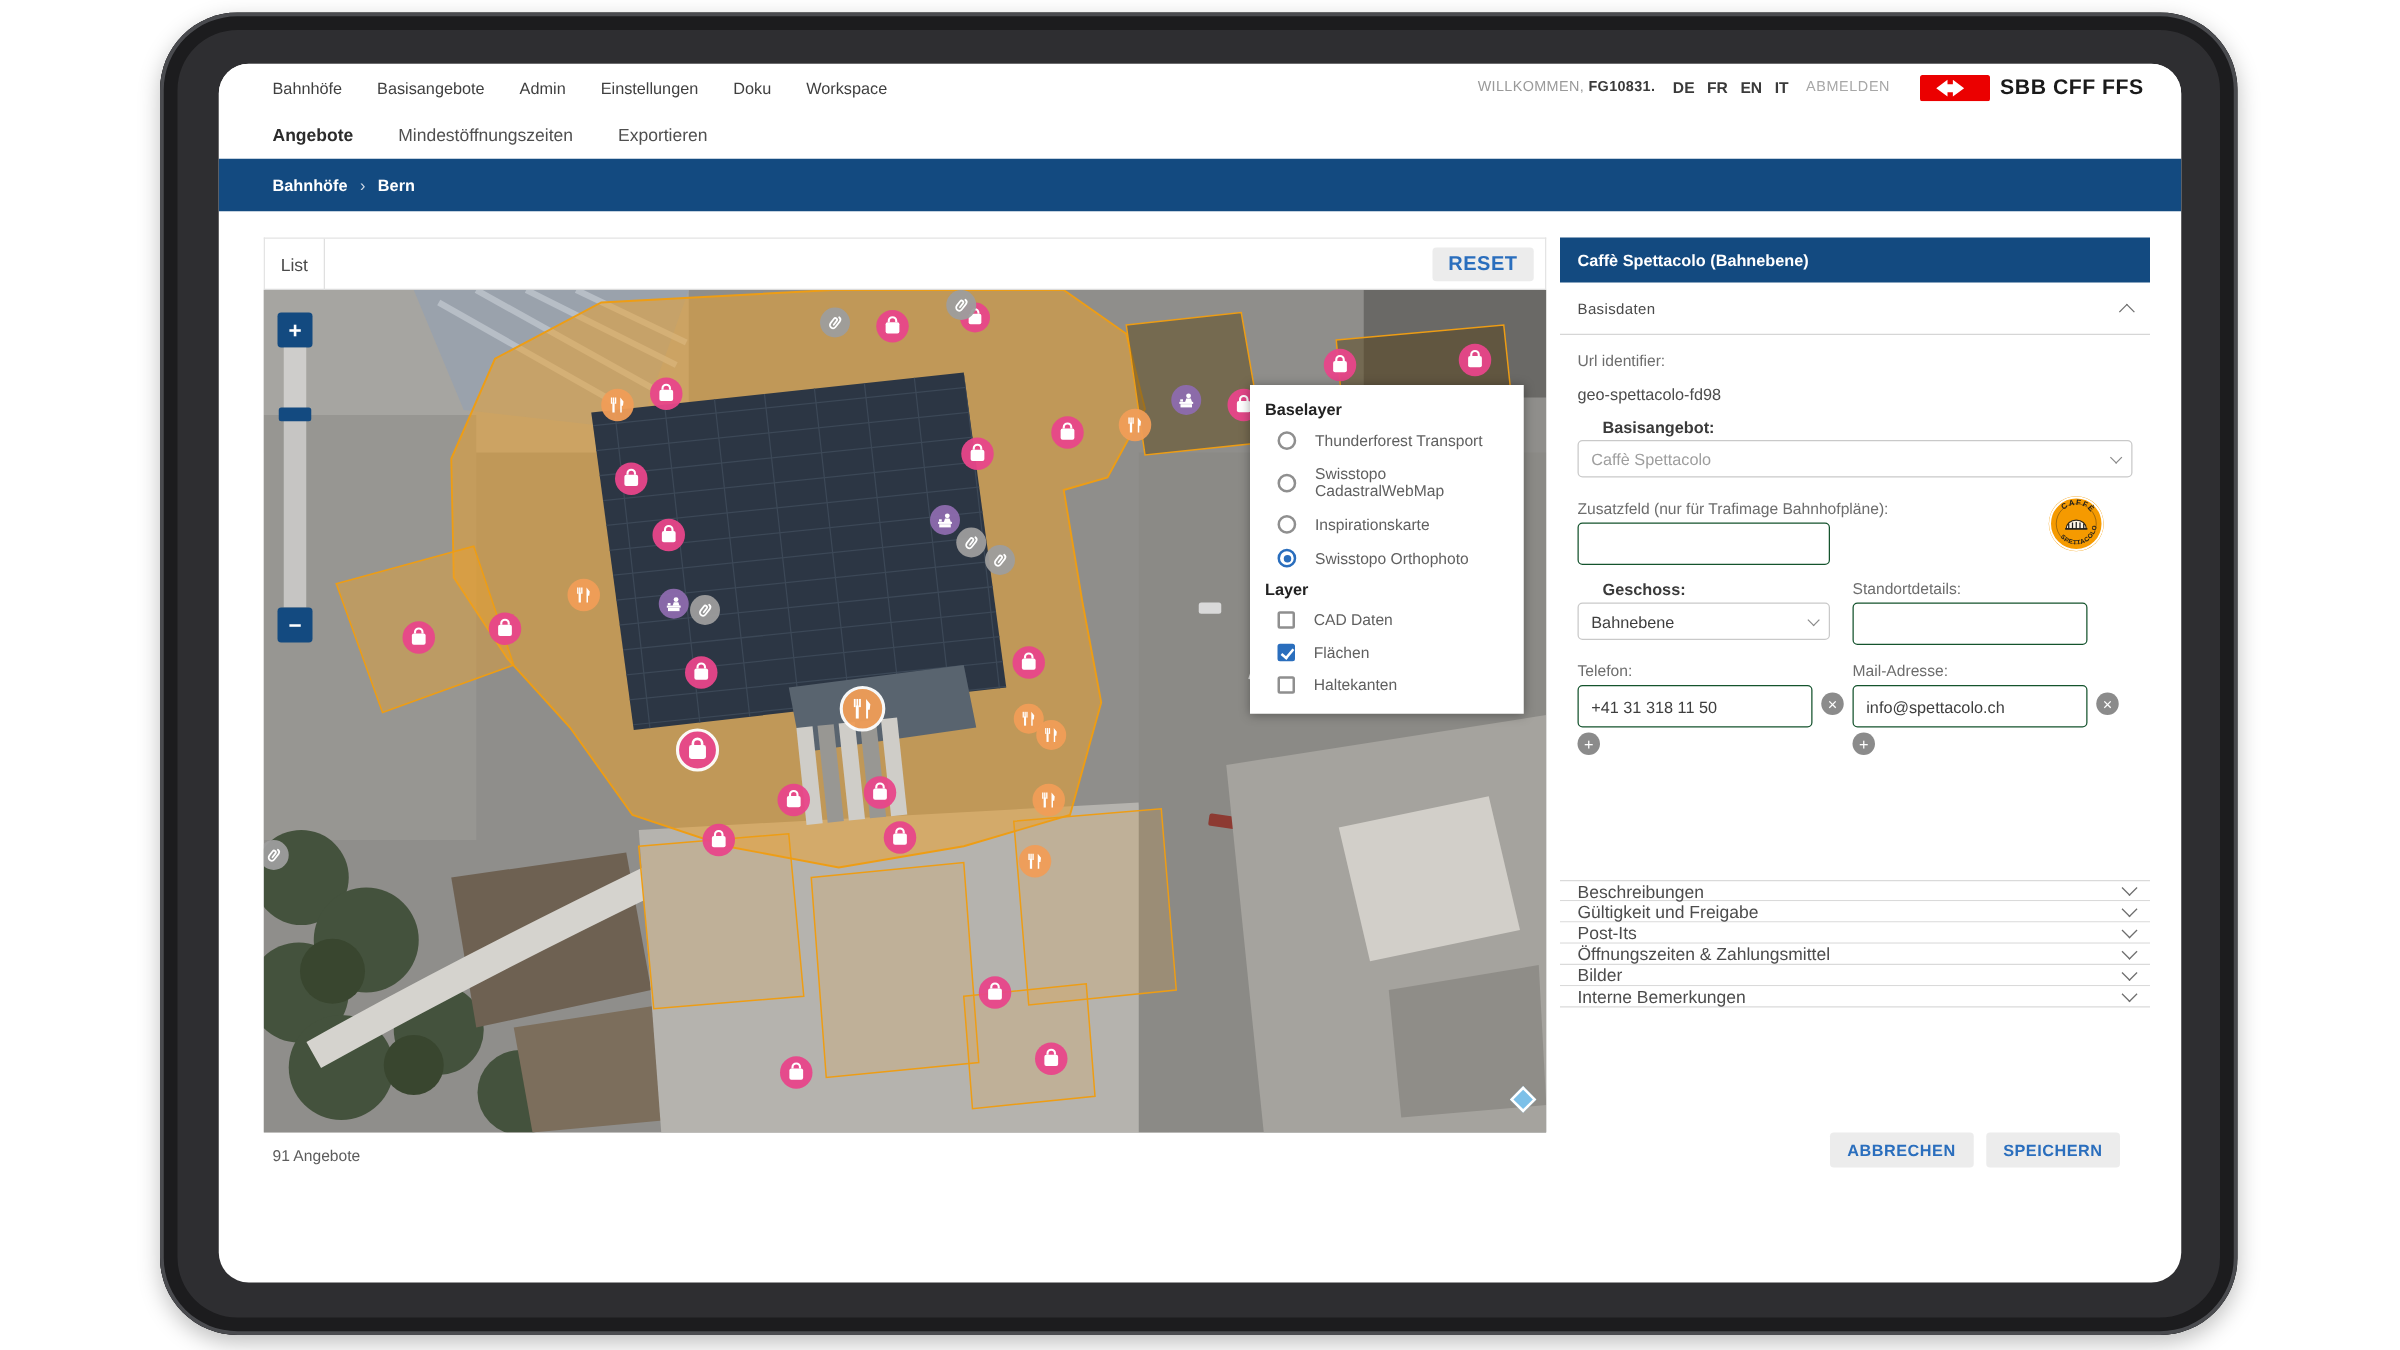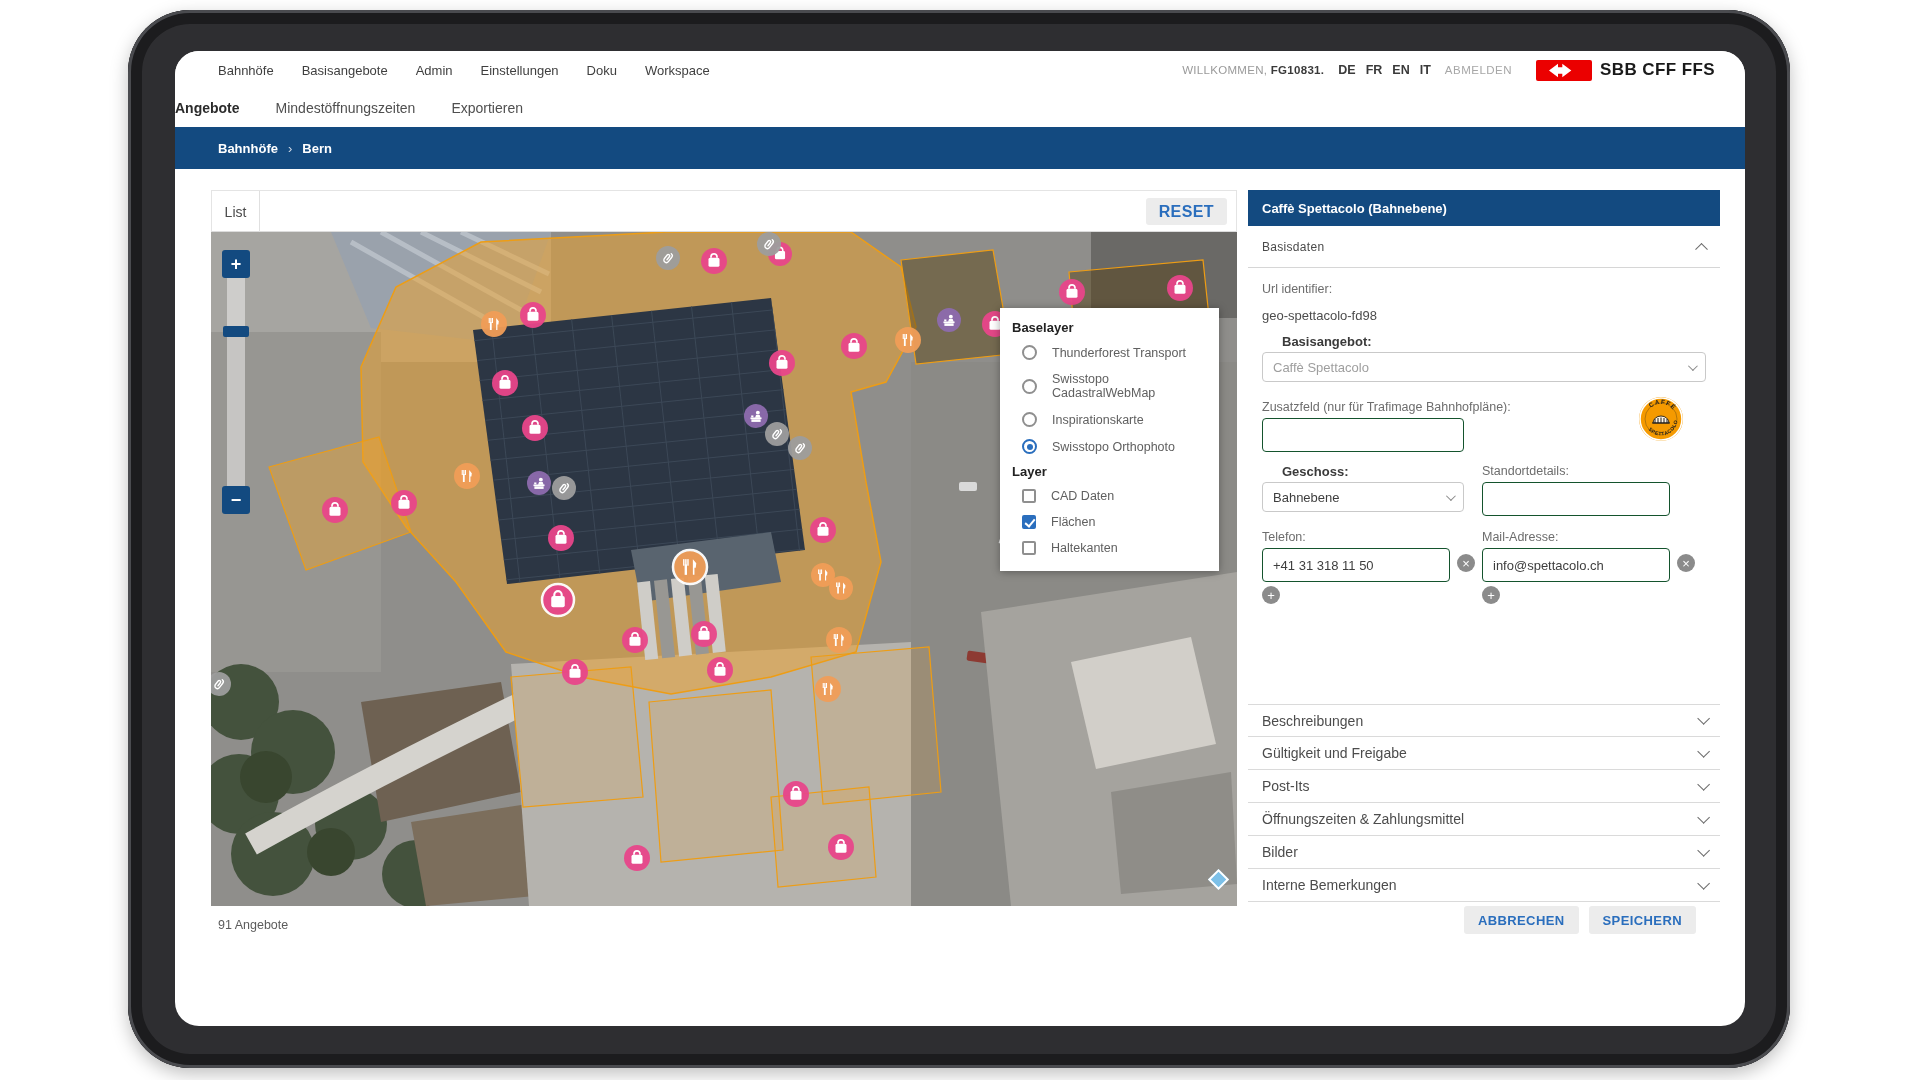--- a/index.html
+++ b/index.html
@@ -22,21 +22,21 @@
   .welcome { font-size:11.5px; color:#9a9a9a; letter-spacing:.3px; }
   .welcome b { color:#3a3a3a; }
   .langs { display:flex; gap:10px; font-size:12.5px; font-weight:bold; color:#3a3a3a; }
   .langs span { cursor:pointer; }
   .abmelden { font-size:11.5px; color:#a7a7a7; letter-spacing:.5px; cursor:pointer; }
   .sbb-logo { display:flex; align-items:center; gap:8px; margin-left:10px; }
   .sbb-word { font-size:17px; font-weight:bold; color:#1a1a1a; letter-spacing:.4px; }
 
   
   .subnav { position:absolute; left:0; top:38px; width:100%; height:38px; display:flex; align-items:center;
-            gap:36px; background:#fff; }
+            gap:36px; padding-left:43px; background:#fff; }
   .subnav span { font-size:14px; color:#4f4f4f; cursor:pointer; }
   .subnav span.active { font-weight:bold; color:#2b2b2b; }
 
   
   .bluebar { position:absolute; left:0; top:76px; width:100%; height:42px; background:#134a80;
              display:flex; align-items:center; padding-left:43px; }
   .bluebar .bc { font-size:13px; font-weight:bold; color:#fff; display:flex; gap:10px; align-items:center; }
   .bluebar .sep { font-weight:normal; color:#cfd9e6; }
 
   
@@ -95,21 +95,21 @@
   .selbox { height:30px; border:1px solid #c9c9c9; border-radius:4px; display:flex; align-items:center;
             justify-content:space-between; padding:0 10px; cursor:pointer; background:#fff; }
   .selbox .sv { font-size:13px; color:#3e3e3e; }
   .selbox .sv.ghost { color:#9e9e9e; }
   .selchev { width:7px; height:7px; border-right:1.4px solid #8a8a8a; border-bottom:1.4px solid #8a8a8a;
              transform:rotate(45deg) translateY(-2px); }
   .circle-ico { width:18px; height:18px; border-radius:50%; background:#8b8b8b; color:#fff; display:flex;
                 align-items:center; justify-content:center; font-size:13px; line-height:1; cursor:pointer;
                 border:none; font-family:inherit; }
   .accordion-list { position:absolute; left:0; top:514px; width:472px; }
-  .acc-row { height:33px; display:flex; align-items:center; justify-content:space-between;
+  .acc-row { height:17px; display:flex; align-items:center; justify-content:space-between;
              padding:0 14px; border-bottom:1px solid #dadada; cursor:pointer; background:#fff; }
   .acc-row:first-child { border-top:1px solid #dadada; }
   .acc-row .al { font-size:14px; color:#4c4c4c; }
   .panel-actions { position:absolute; left:0; top:716px; width:472px; display:flex; justify-content:flex-end;
                    gap:10px; padding-right:24px; }
   .pbtn { height:28px; padding:0 14px; background:#ececec; border:none; border-radius:3px; color:#2a6ebd;
           font-size:13px; font-weight:bold; letter-spacing:.4px; cursor:pointer; font-family:inherit; }
 
   .badge-logo { position:absolute; }
 </style>

